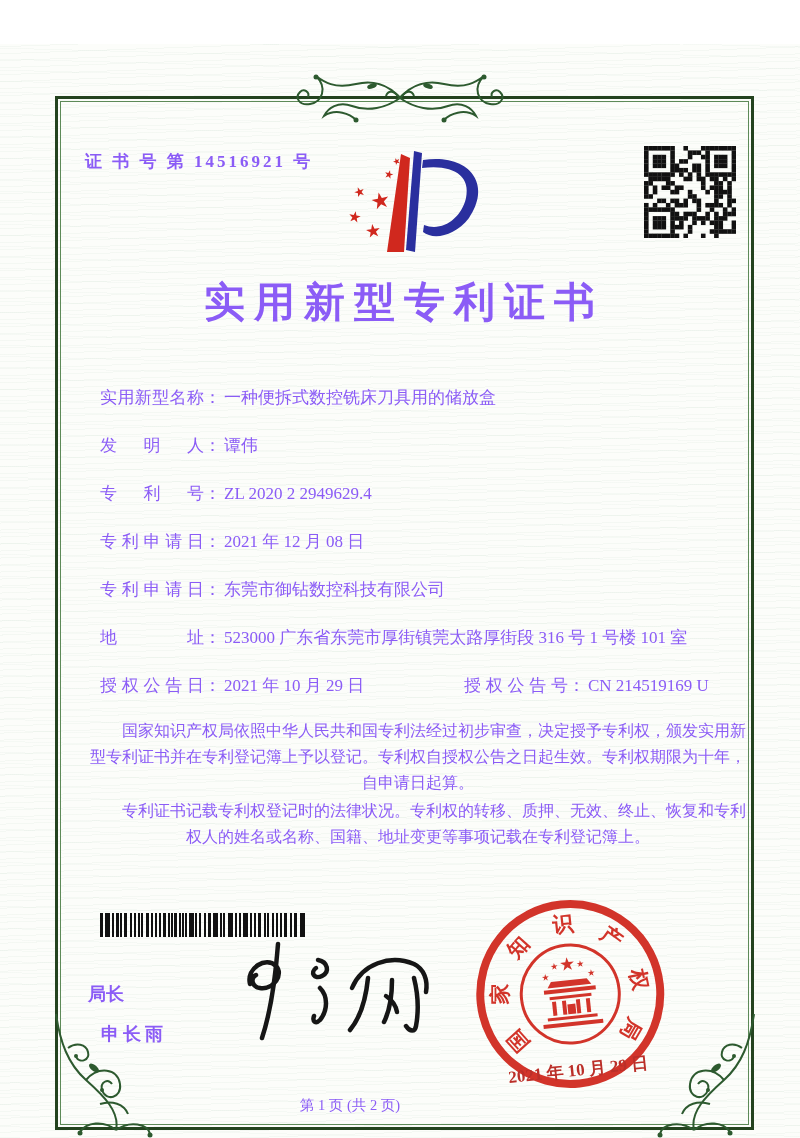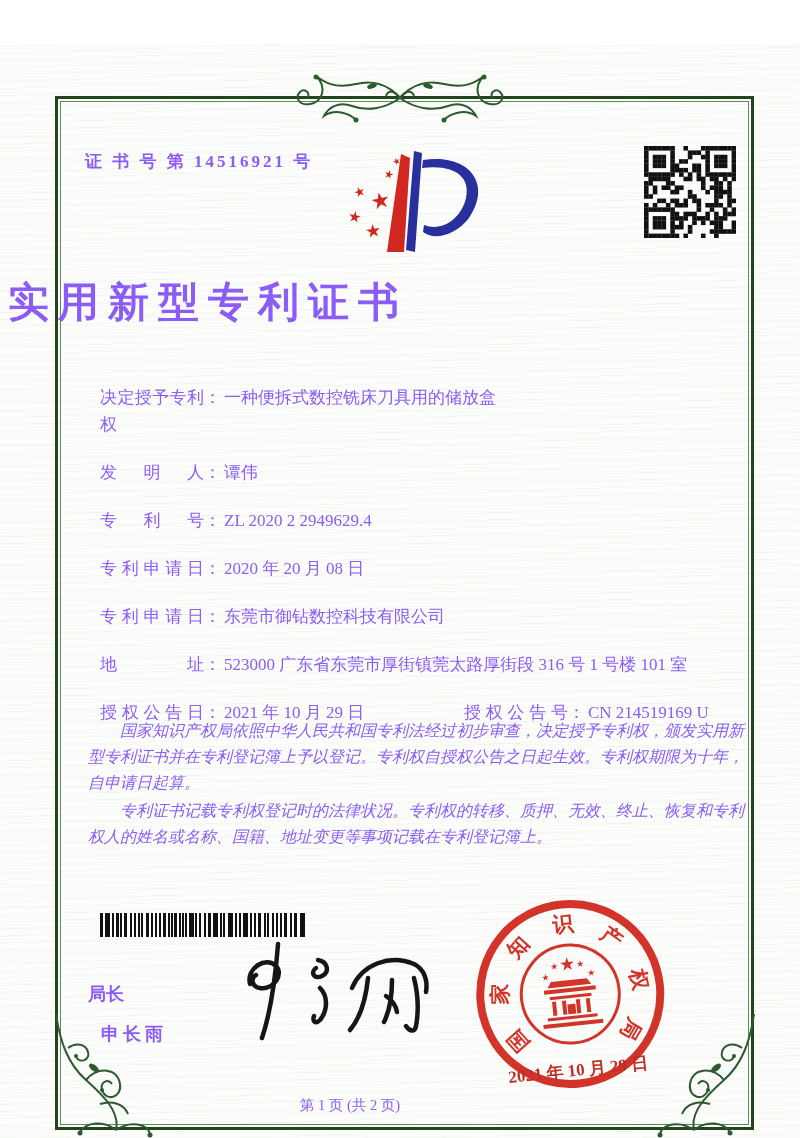--- a/index.html
+++ b/index.html
@@ -24,35 +24,35 @@
   .frame::after{
     content:"";position:absolute;inset:2px;border:1px solid #5d8a58;
   }
   .cert-no{
     position:absolute;left:85px;top:106px;font-size:17px;letter-spacing:3px;
     font-weight:bold;
   }
   .logo{position:absolute;left:330px;top:94px;width:172px;height:130px;}
   .qr{position:absolute;left:644px;top:102px;width:92px;height:92px;}
   .title{
-    position:absolute;left:8px;right:0;top:231px;
+    position:absolute;left:8px;right:0;top:231px;text-align:center;
     font-size:41px;font-weight:bold;letter-spacing:9px;
   }
   .fields{position:absolute;left:100px;top:340px;right:52px;font-size:17px;}
   .frow{display:flex;margin-bottom:21px;line-height:27px;}
   .lab{flex:none;width:104px;text-align:justify;text-align-last:justify;}
   .colon{flex:none;width:20px;}
   .val{flex:1;}
   .grant{display:flex;line-height:27px;}
   .grant .lab2{flex:none;width:104px;text-align:justify;text-align-last:justify;}
   .grant .val2{flex:none;width:196px;}
   .grant .gap{flex:none;width:44px;}
   .paras{
     position:absolute;left:88px;right:52px;top:674px;
-    font-size:16px;line-height:26px;font-style:italic;
+    font-size:16px;line-height:26px;text-align:center;
   }
   .paras p{margin:0 0 2px 0;text-indent:2em;}
   .barcode{position:absolute;left:100px;top:869px;width:212px;height:24px;}
   .signer-title{position:absolute;left:88px;top:938px;font-size:18px;font-weight:bold;}
   .signer-name{position:absolute;left:101px;top:978px;font-size:18px;font-weight:bold;letter-spacing:4px;}
   .signature{position:absolute;left:222px;top:882px;width:220px;height:125px;}
   .seal{position:absolute;left:460px;top:846px;width:222px;height:222px;transform:rotate(-6deg);opacity:.94;}
   .page-num{position:absolute;left:0;width:700px;top:1052px;text-align:center;font-size:14.5px;}
   .back-note{position:absolute;left:0;right:20px;top:1100px;text-align:center;font-size:16px;font-style:italic;}
   .ornament-top{position:absolute;left:276px;top:24px;width:248px;height:58px;}
@@ -371,38 +371,38 @@
       <rect x="30.66666666666667" y="87.61904761904762" width="4.5809523809523816" height="4.5809523809523816" fill="#111"></rect>
       <rect x="39.42857142857143" y="87.61904761904762" width="4.5809523809523816" height="4.5809523809523816" fill="#111"></rect>
       <rect x="56.952380952380956" y="87.61904761904762" width="4.5809523809523816" height="4.5809523809523816" fill="#111"></rect>
       <rect x="70.0952380952381" y="87.61904761904762" width="4.5809523809523816" height="4.5809523809523816" fill="#111"></rect>
     </svg>
 
   <div class="title">实用新型专利证书</div>
 
   <div class="fields">
     <div class="frow">
-      <span class="lab">决定授予专利权</span>
+      <span class="lab">实用新型名称</span>
       <span class="colon">：</span>
       <span class="val">一种便拆式数控铣床刀具用的储放盒</span>
     </div>
     <div class="frow">
       <span class="lab">发明人</span>
       <span class="colon">：</span>
       <span class="val">谭伟</span>
     </div>
     <div class="frow">
       <span class="lab">专利号</span>
       <span class="colon">：</span>
       <span class="val">ZL 2020 2 2949629.4</span>
     </div>
     <div class="frow">
       <span class="lab">专利申请日</span>
       <span class="colon">：</span>
-      <span class="val">2020 年 20 月 08 日</span>
+      <span class="val">2021 年 12 月 08 日</span>
     </div>
     <div class="frow">
       <span class="lab">专利申请日</span>
       <span class="colon">：</span>
       <span class="val">东莞市御钻数控科技有限公司</span>
     </div>
     <div class="frow">
       <span class="lab">地址</span>
       <span class="colon">：</span>
       <span class="val">523000  广东省东莞市厚街镇莞太路厚街段 316 号 1 号楼 101 室</span>

